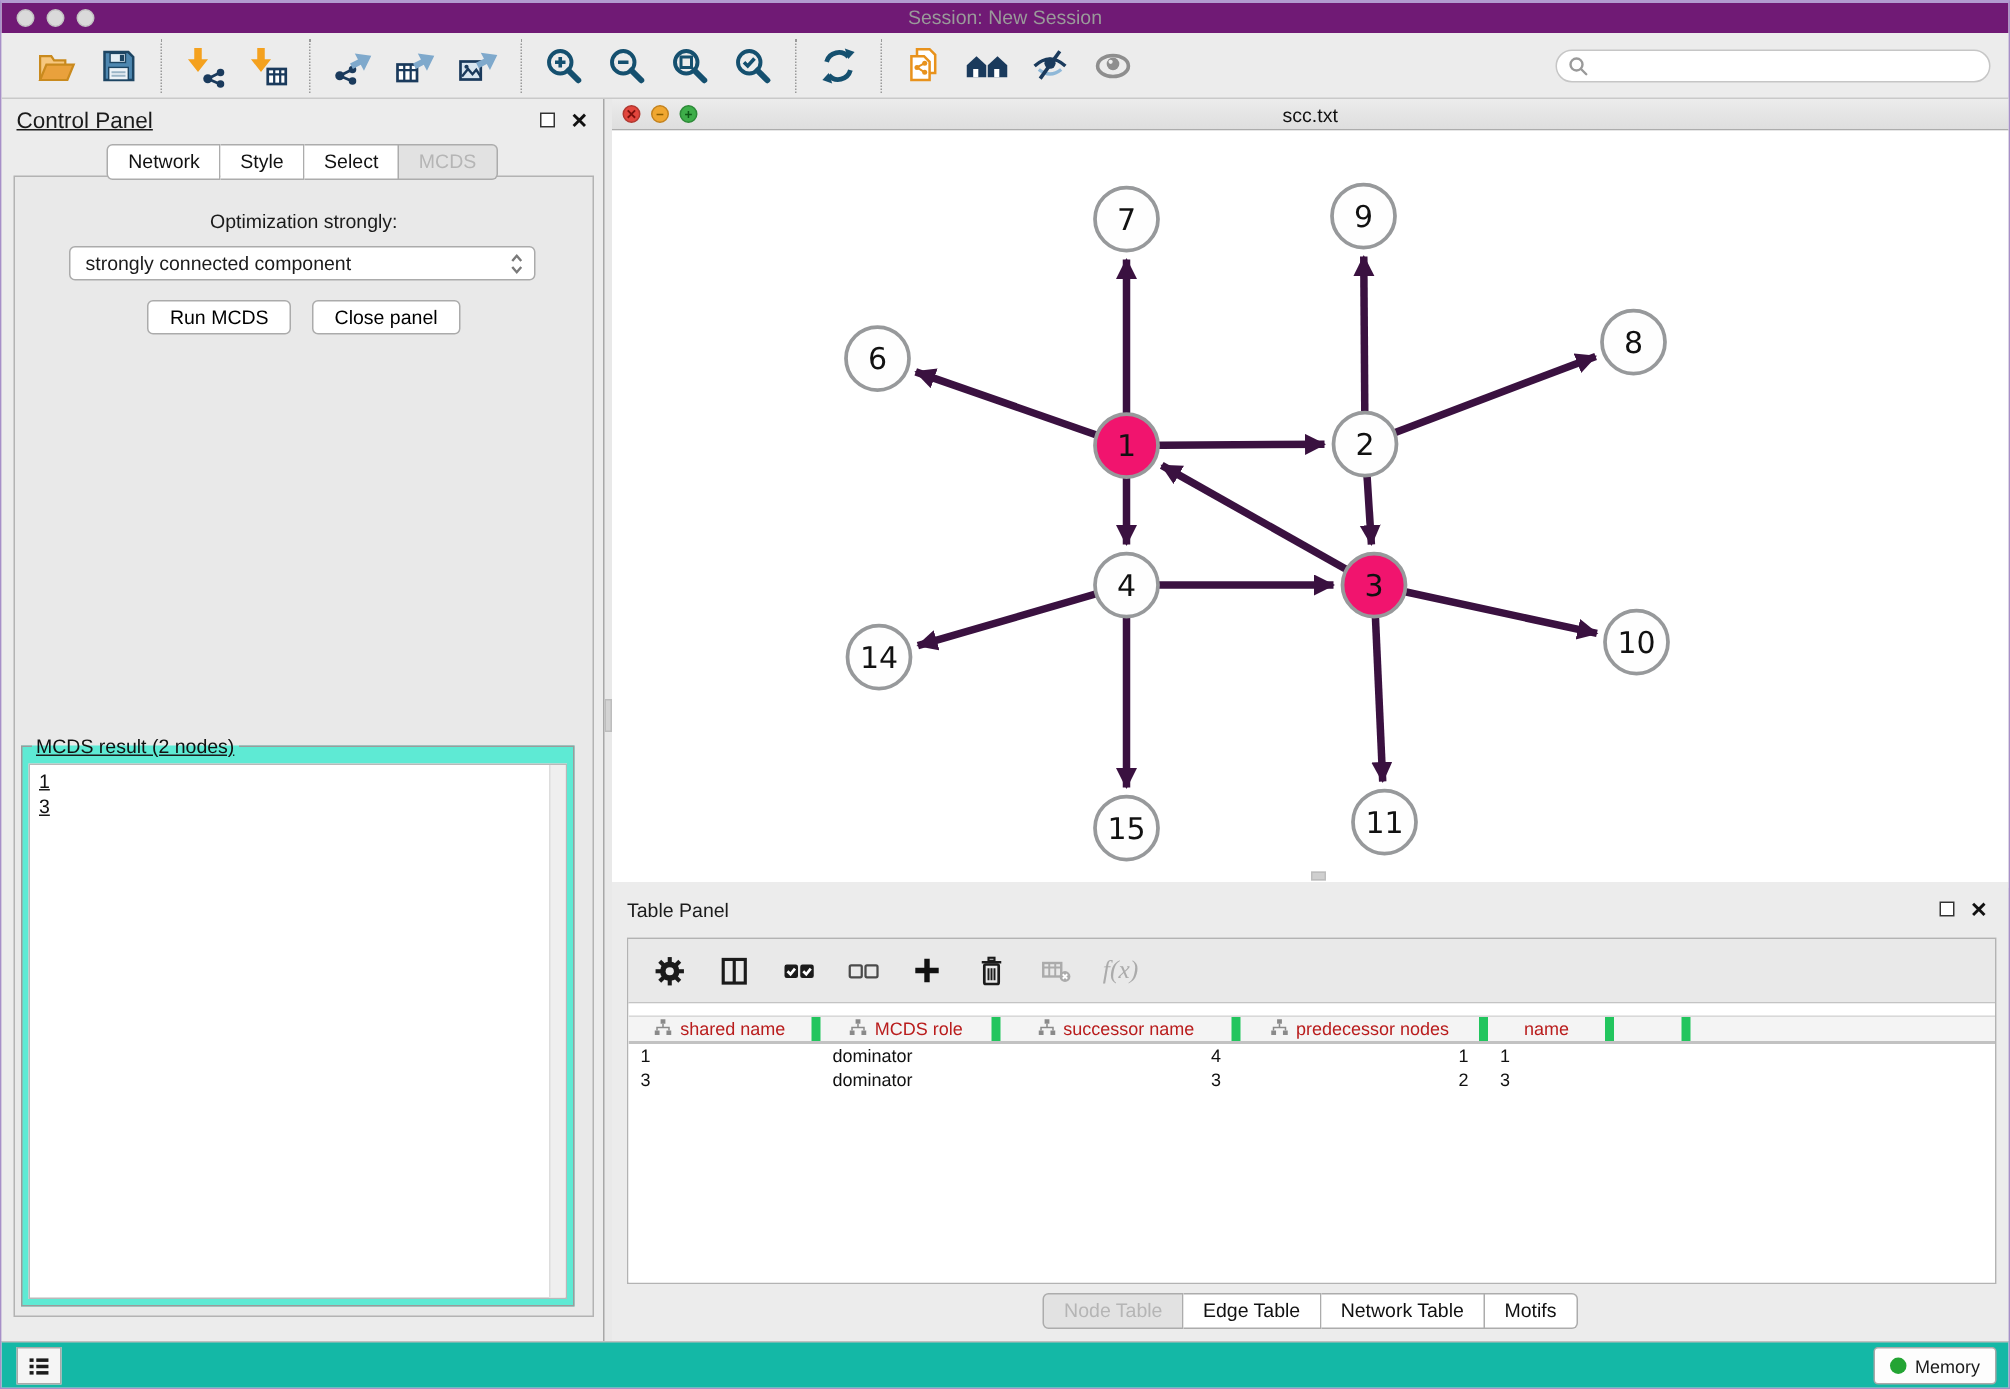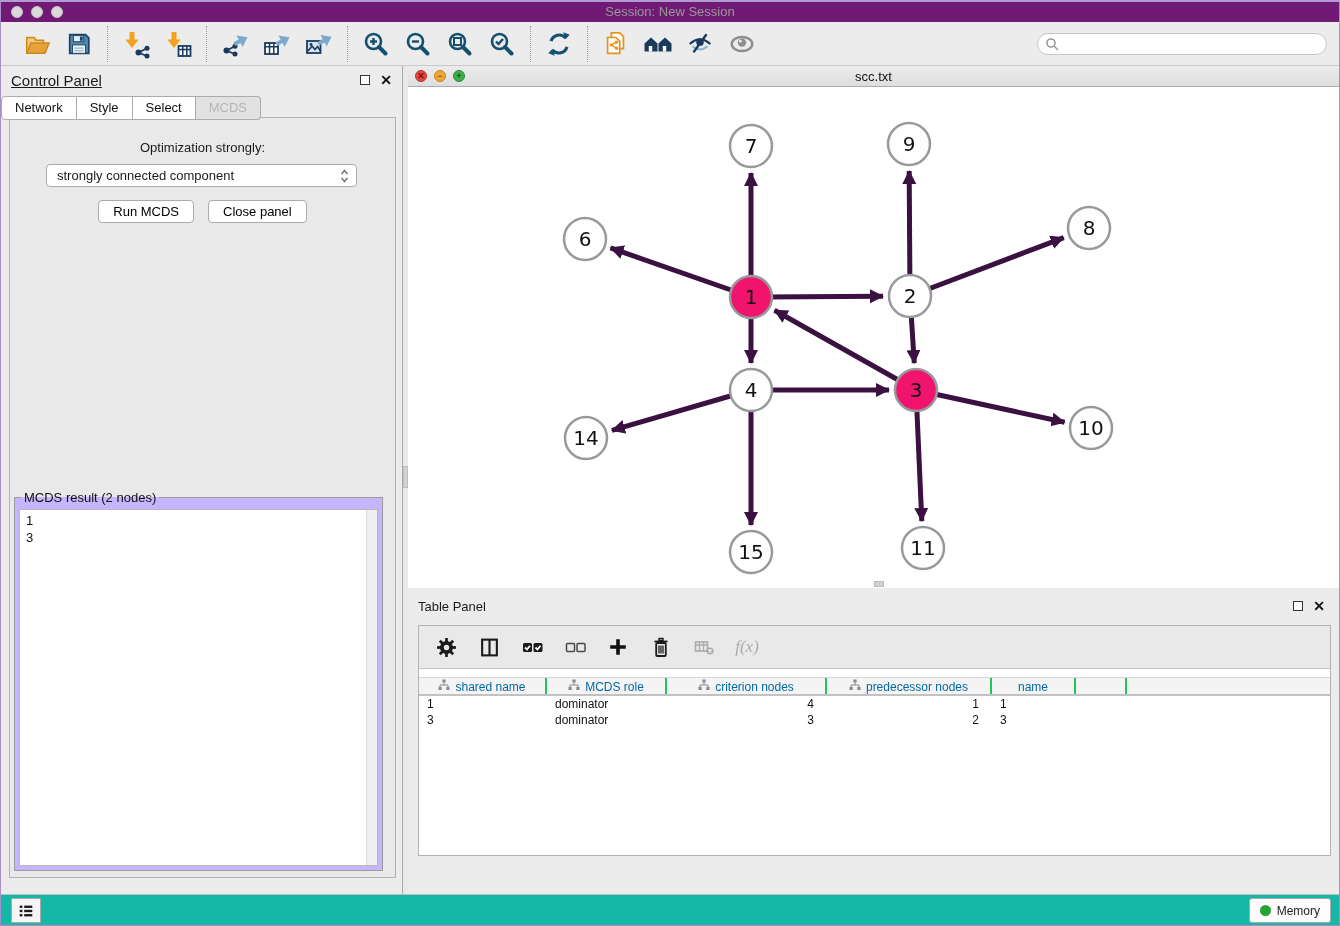--- a/index.html
+++ b/index.html
@@ -28,32 +28,32 @@
   .control-panel { width:401px; background:#ECECEC; position:relative; }
   .v-divider { width:6px; background:#E9E9E9; border-left:1px solid #A8A8A8; position:relative; }
   .v-divider .grip { position:absolute; top:400px; left:0; width:5px; height:22px; background:#D3D3D3; border:1px solid #BDBDBD; }
   .rightcol { flex:1; display:flex; flex-direction:column; }
   
   .panel-head { height:28px; display:flex; align-items:center; padding:0 10px; }
   .panel-head .ph-title { font-size:15px; color:#1b1b1b; flex:1;text-decoration:underline; }
   .ph-icons { display:flex; gap:10px; align-items:center; }
   .float-ico { width:10px; height:10px; border:1.5px solid #333; background:#fff; }
   .close-ico { font-size:14px; font-weight:bold; color:#111; line-height:10px; }
-  .tabsrow { display:flex; margin-top:2px; position:relative; z-index:2; }
+  .tabsrow { display:flex; justify-content:center; margin-top:2px; position:relative; z-index:2; }
   .tab { font-size:13px; padding:3px 13px 4px; background:#fff; border:1px solid #ACACAC; border-left:none; color:#111; cursor:default; }
   .tab:first-child { border-left:1px solid #ACACAC; border-radius:4px 0 0 4px; }
   .tab:last-child { border-radius:0 4px 4px 0; }
   .tab.active { background:#E2E2E2; color:#B5B5B5; }
   .cp-content { position:absolute; left:8px; right:6px; top:51px; bottom:16px; background:#E9E9E9; border:1px solid #B3B3B3; padding-top:22px; }
   .opt-label { text-align:center; font-size:13px; margin-bottom:9px; }
   .selectbox { position:relative; margin:0 38px 0 36px; height:23px; background:#fff; border:1px solid #ABABAB; border-radius:4px; font-size:13px; display:flex; align-items:center; padding:0 24px 0 10px; }
   .selectbox .chevrons { position:absolute; right:7px; top:3px; }
   .btnrow { display:flex; justify-content:center; gap:14px; margin-top:13px; }
   .pushbtn { background:#fff; border:1px solid #ABABAB; border-radius:4px; font-size:13px; padding:3px 14px; font-family:"Liberation Sans",sans-serif; cursor:default; }
-  .result-fieldset { position:absolute; left:4px; right:12px; top:372px; bottom:6px; border:1px solid #9B9B9B; background:#c4b5fd; padding:4px; }
+  .result-fieldset { position:absolute; left:4px; right:12px; top:372px; bottom:6px; border:1px solid #9B9B9B; background:#5eead4; padding:4px;text-decoration:underline; }
   .result-fieldset legend { font-size:13px; color:#111; padding:0 3px; margin-left:2px; }
   .result-area { position:relative; width:100%; height:100%; background:#fff; border:1px solid #B9B9B9; }
   .result-text { font-size:13px; line-height:17px; padding:2px 0 0 6px; white-space:pre; color:#111; }
   .result-scroll { position:absolute; top:0; right:0; width:11px; height:100%; background:#EFEFEF; border-left:1px solid #DDD; }
   
   .network-window { height:526px; display:flex; flex-direction:column; background:#ECECEC; }
   .nw-titlebar { height:21px; position:relative; background:linear-gradient(#ECECEC,#DEDEDE); border-bottom:1px solid #ACACAC; }
   .nw-lights { position:absolute; left:7px; top:4px; display:flex; gap:7px; }
   .nwl { width:12px; height:12px; border-radius:50%; font-size:9px; font-weight:bold; display:flex; align-items:center; justify-content:center; }
   .nwl.red { background:#E2463D; border:1px solid #B03830; color:#7A100C; }
@@ -67,21 +67,21 @@
   
   .table-panel { flex:1; position:relative; background:#ECECEC; }
   .tp-head { height:28px; display:flex; align-items:center; padding:0 14px 0 10px; }
   .tp-head .ph-title { font-size:13px; flex:1; }
   .tp-container { position:absolute; left:10px; right:8px; top:33px; height:231px; border:1px solid #B3B3B3; background:#fff; display:flex; flex-direction:column; }
   .tp-toolbar { height:43px; background:#E9E9E9; border-bottom:1px solid #C4C4C4; display:flex; align-items:center; gap:17px; padding-left:14px; }
   .tp-toolbar .tbtn { width:26px; height:26px; }
   .fx-label { font-family:"Liberation Serif", serif; font-style:italic; font-size:17px; color:#ABABAB; }
   .datatable { flex:1; overflow:hidden; background:#fff; padding-top:8px; }
   .thead { display:flex; height:19px; background:#F4F4F4; border-top:1px solid #D8D8D8; border-bottom:2px solid #C2C2C2; }
-  .th { display:flex; align-items:flex-end; justify-content:center; gap:5px; font-size:12px; color:#0369a1; border-right:2px solid #22c55e; height:100%; }
+  .th { display:flex; align-items:center; justify-content:center; gap:5px; font-size:12px; color:#b91c1c; border-right:6px solid #22c55e; height:100%; }
   .trow { display:flex; height:16px; font-size:12px; color:#111; }
   .td { padding:1px 0 0 0; }
   .td.left { padding-left:8px; text-align:left; }
   .td.right { text-align:right; padding-right:13px; }
   .tp-tabs { position:absolute; left:0; right:0; top:270px; display:flex; justify-content:center; }
   
   .statusbar { height:32px; border-top:1px solid #BFBFBF; background:#14b8a6; position:relative; }
   .sb-left { position:absolute; left:10px; top:3px; width:30px; height:25px; background:#F5F5F5; border:1px solid #A9A9A9; display:flex; align-items:center; justify-content:center; }
   .sb-mem { position:absolute; right:8px; top:3px; height:25px; background:#FDFDFD; border:1px solid #A9A9A9; border-radius:3px; display:flex; align-items:center; gap:6px; padding:0 10px; font-size:12px; }
   .mem-dot { width:11px; height:11px; border-radius:50%; background:#23A433; }
@@ -515,21 +515,21 @@
               </div>
               <div class="th" style="width: 160px;">
                 <span><svg width="12" height="12" viewBox="0 0 12 12">
                     <g fill="#8a8a8a">
                       <rect x="4.4" y="0.5" width="3.2" height="3"></rect>
                       <rect x="0.5" y="8" width="3.2" height="3"></rect>
                       <rect x="8.3" y="8" width="3.2" height="3"></rect>
                     </g>
                     <path d="M6 3.5 V6 M2 8 V6 h8 v2" fill="none" stroke="#8a8a8a" stroke-width="1"></path>
                   </svg></span>
-                <span>criterion nodes</span>
+                <span>successor name</span>
               </div>
               <div class="th" style="width: 165px;">
                 <span><svg width="12" height="12" viewBox="0 0 12 12">
                     <g fill="#8a8a8a">
                       <rect x="4.4" y="0.5" width="3.2" height="3"></rect>
                       <rect x="0.5" y="8" width="3.2" height="3"></rect>
                       <rect x="8.3" y="8" width="3.2" height="3"></rect>
                     </g>
                     <path d="M6 3.5 V6 M2 8 V6 h8 v2" fill="none" stroke="#8a8a8a" stroke-width="1"></path>
                   </svg></span>
@@ -551,20 +551,26 @@
               <div class="trow">
                 <div class="td left" style="width: 128px;">3</div>
                 <div class="td left" style="width: 120px;">dominator</div>
                 <div class="td right" style="width: 160px;">3</div>
                 <div class="td right" style="width: 165px;">2</div>
                 <div class="td left" style="width: 84px;">3</div>
               </div>
             </div>
         </div>
       </div>
+      <div class="tp-tabs">
+          <span class="tab active">Node Table</span>
+          <span class="tab">Edge Table</span>
+          <span class="tab">Network Table</span>
+          <span class="tab">Motifs</span>
+        </div>
     </div>
   </div>
 </div>
 
 <div class="statusbar">
   <div class="sb-left">
     <svg width="18" height="18" viewBox="0 0 20 20" fill="#1b1b1b">
         <rect x="3" y="4" width="3" height="2.6"></rect>
         <rect x="8" y="4" width="9" height="2.6"></rect>
         <rect x="3" y="8.7" width="3" height="2.6"></rect>

